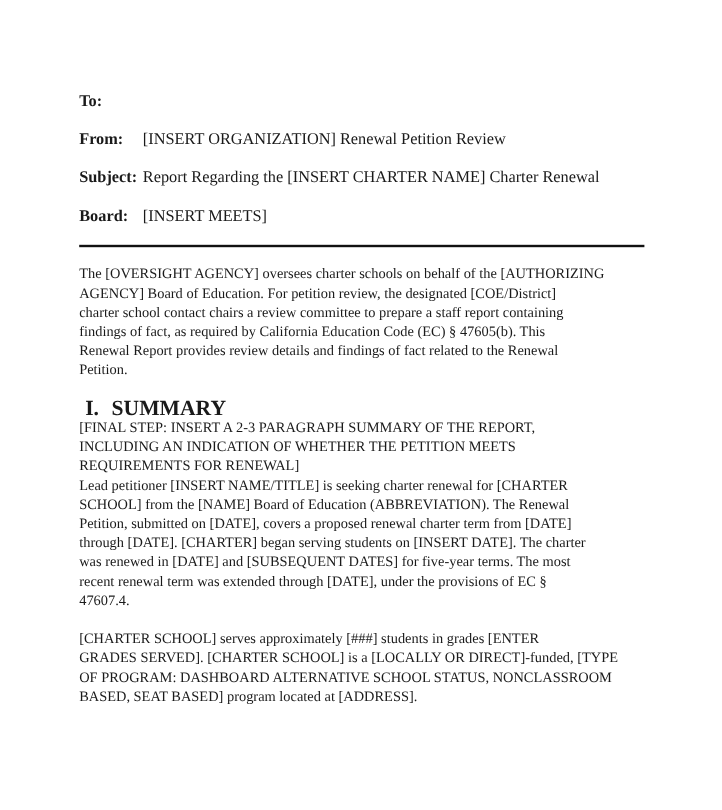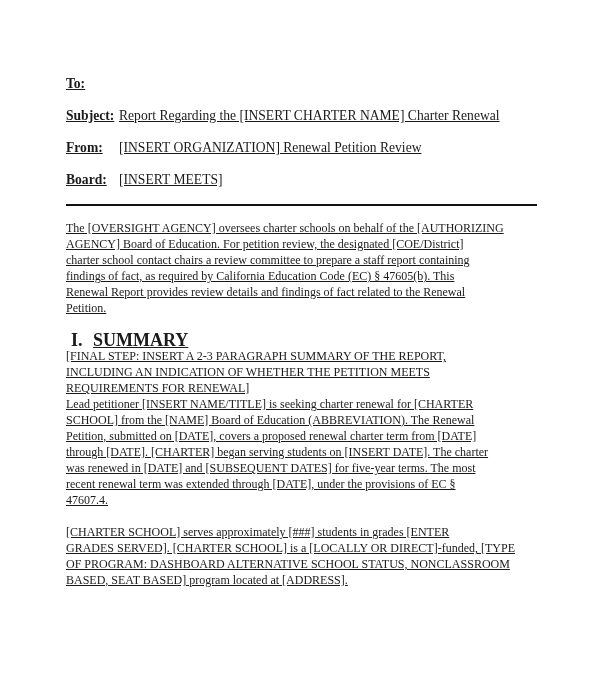--- a/index.html
+++ b/index.html
@@ -12,21 +12,20 @@
     background: #ffffff;
     overflow: hidden;
     font-family: "Liberation Serif", serif;
     color: #1a1a1a;
   }
   .page {
     box-sizing: border-box;
     width: 602px;
     height: 480px;
     padding: 76px 0 0 66px;
-    text-decoration: underline;
   }
   .memo-header {
     width: 471px;
   }
   .memo-row {
     display: flex;
     align-items: flex-start;
     margin-bottom: 16px;
     font-size: 13.6px;
     line-height: 16px;
@@ -73,26 +72,26 @@
 </head>
 <body>
 
 <div class="page">
 
   <div class="memo-header">
     <div class="memo-row">
       <span class="memo-label">To:</span>
     </div>
     <div class="memo-row">
+      <span class="memo-label">From:</span>
+      <span class="memo-value">[INSERT ORGANIZATION] Renewal Petition Review</span>
+    </div>
+    <div class="memo-row">
       <span class="memo-label">Subject:</span>
       <span class="memo-value">Report Regarding the [INSERT CHARTER NAME] Charter Renewal</span>
-    </div>
-    <div class="memo-row">
-      <span class="memo-label">From:</span>
-      <span class="memo-value">[INSERT ORGANIZATION] Renewal Petition Review</span>
     </div>
     <div class="memo-row">
       <span class="memo-label">Board:</span>
       <span class="memo-value">[INSERT MEETS]</span>
     </div>
   </div>
 
   <div class="rule"></div>
 
   <p class="para">The [OVERSIGHT AGENCY] oversees charter schools on behalf of the [AUTHORIZING

